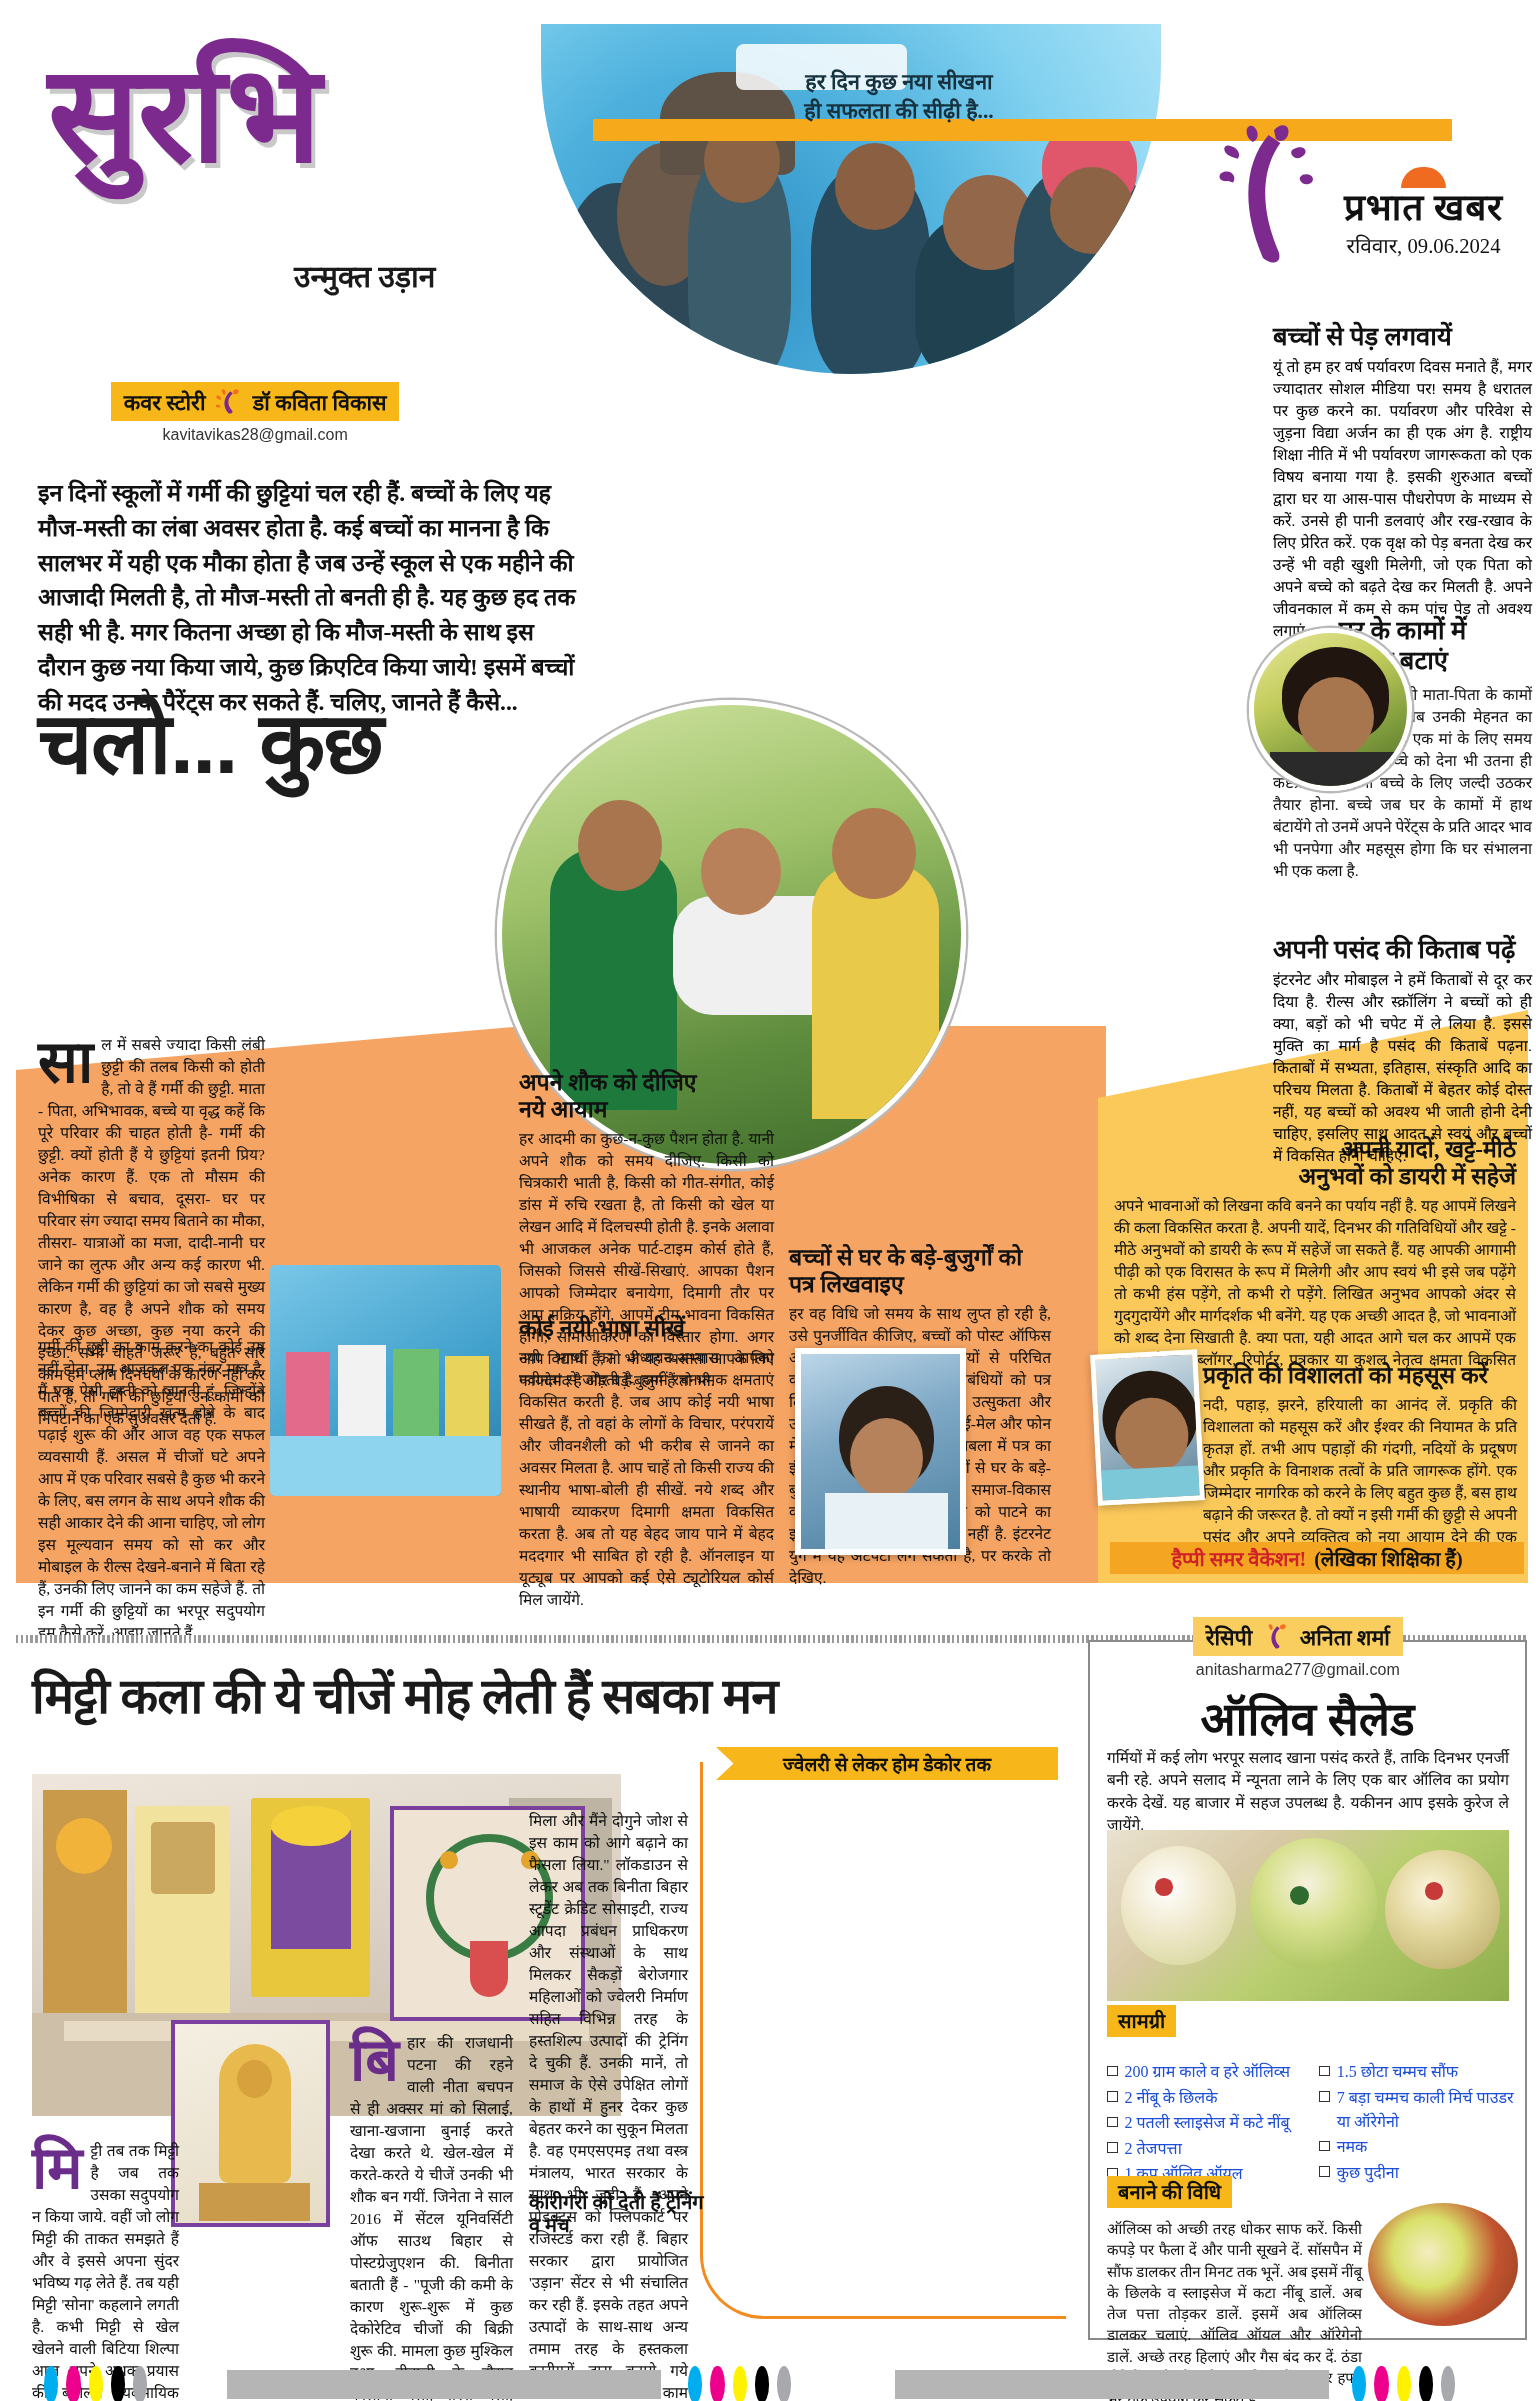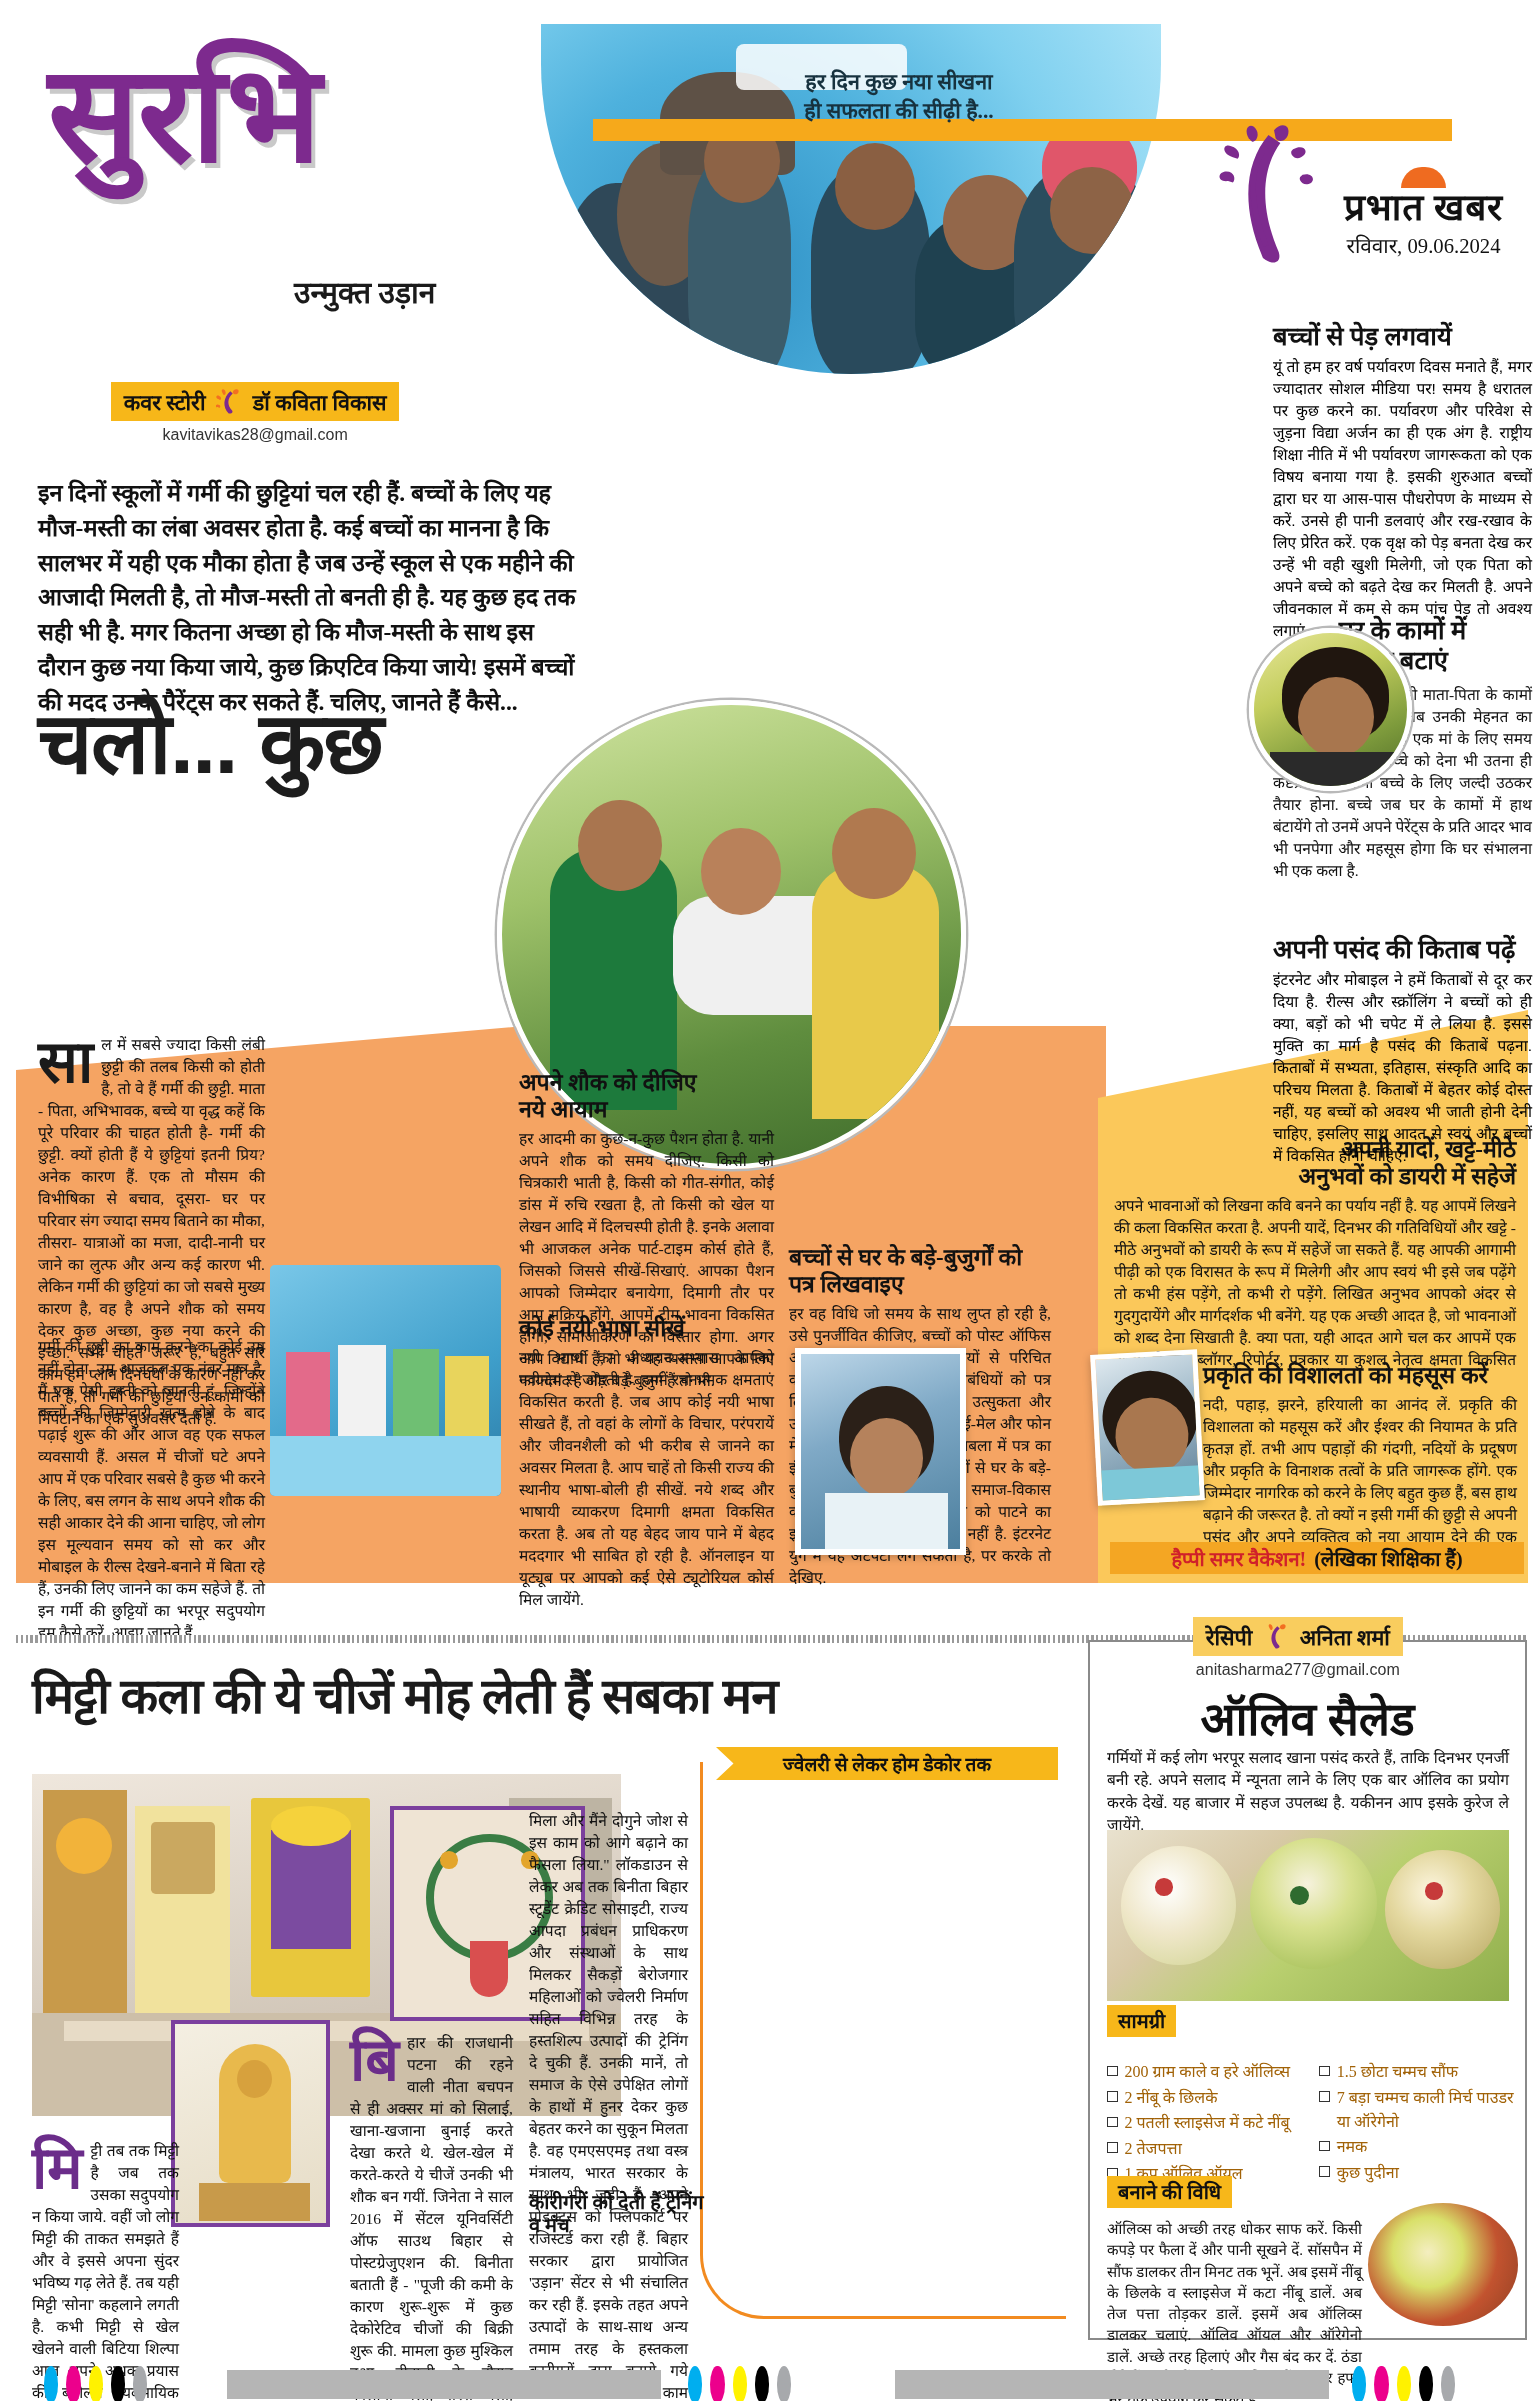--- a/index.html
+++ b/index.html
@@ -17,21 +17,21 @@
   .logo-surabhi {
     position:absolute; left:48px; top:48px; width:557px; height:199px;
     font-family:"Liberation Serif", serif;
     font-size:135px; font-weight:bold; color:#7d2a8e;
     letter-spacing:-1.6px; line-height:1;
     text-shadow: 4px 4.8px 0 #c9c9c9;
   }
   .logo-tagline {
     position:absolute; left:294px; top:255px;
     font-family:"Liberation Serif", serif;
-    font-size:30px; font-weight:bold; color:#1a1a1a;margin-top:16px;
+    font-size:30px; font-weight:bold; color:#1a1a1a;
   }
   .orange-bar {
     position:absolute; left:593px; top:119px; width:859px; height:22px;
     background:#f6a91b;
   }
   .sun-swirl { position:absolute; left:1217px; top:119px; width:103px; height:151px; }
 
   .pk-logo {
     position:absolute; left:1320px; top:167px; width:207px; text-align:center;
   }
@@ -185,21 +185,21 @@
     background:linear-gradient(140deg,#e9e2cf 0%,#d8c9a6 30%,#b9cf6f 55%,#8fae4b 100%);
     overflow:hidden;
   }
   .yel-head {
     display:inline-block; background:#f7b71a; padding:2.4px 11px;
     font-family:"Liberation Serif", serif; font-weight:bold; font-size:20px; color:#111;
   }
   .ing-cols {
     position:absolute; left:1107px; top:2060px; width:410px;
     display:flex; gap:14.3px;
-    font-family:"Liberation Serif", serif; font-size:16px; line-height:1.5; color:#a16207;
+    font-family:"Liberation Serif", serif; font-size:16px; line-height:1.5; color:#1d4ed8;
   }
   .ing-cols ul { list-style:none; }
   .ing-cols li { position:relative; padding-left:17.5px; margin-bottom:1.6px; }
   .ing-cols li:before {
     content:""; position:absolute; left:0; top:5.6px; width:8.7px; height:8.7px;
     border:1.6px solid #333;
   }
   .method-txt {
     position:absolute; left:1107px; top:2219px; width:255px;
     font-family:"Liberation Serif", serif; font-size:15px; line-height:1.42;

